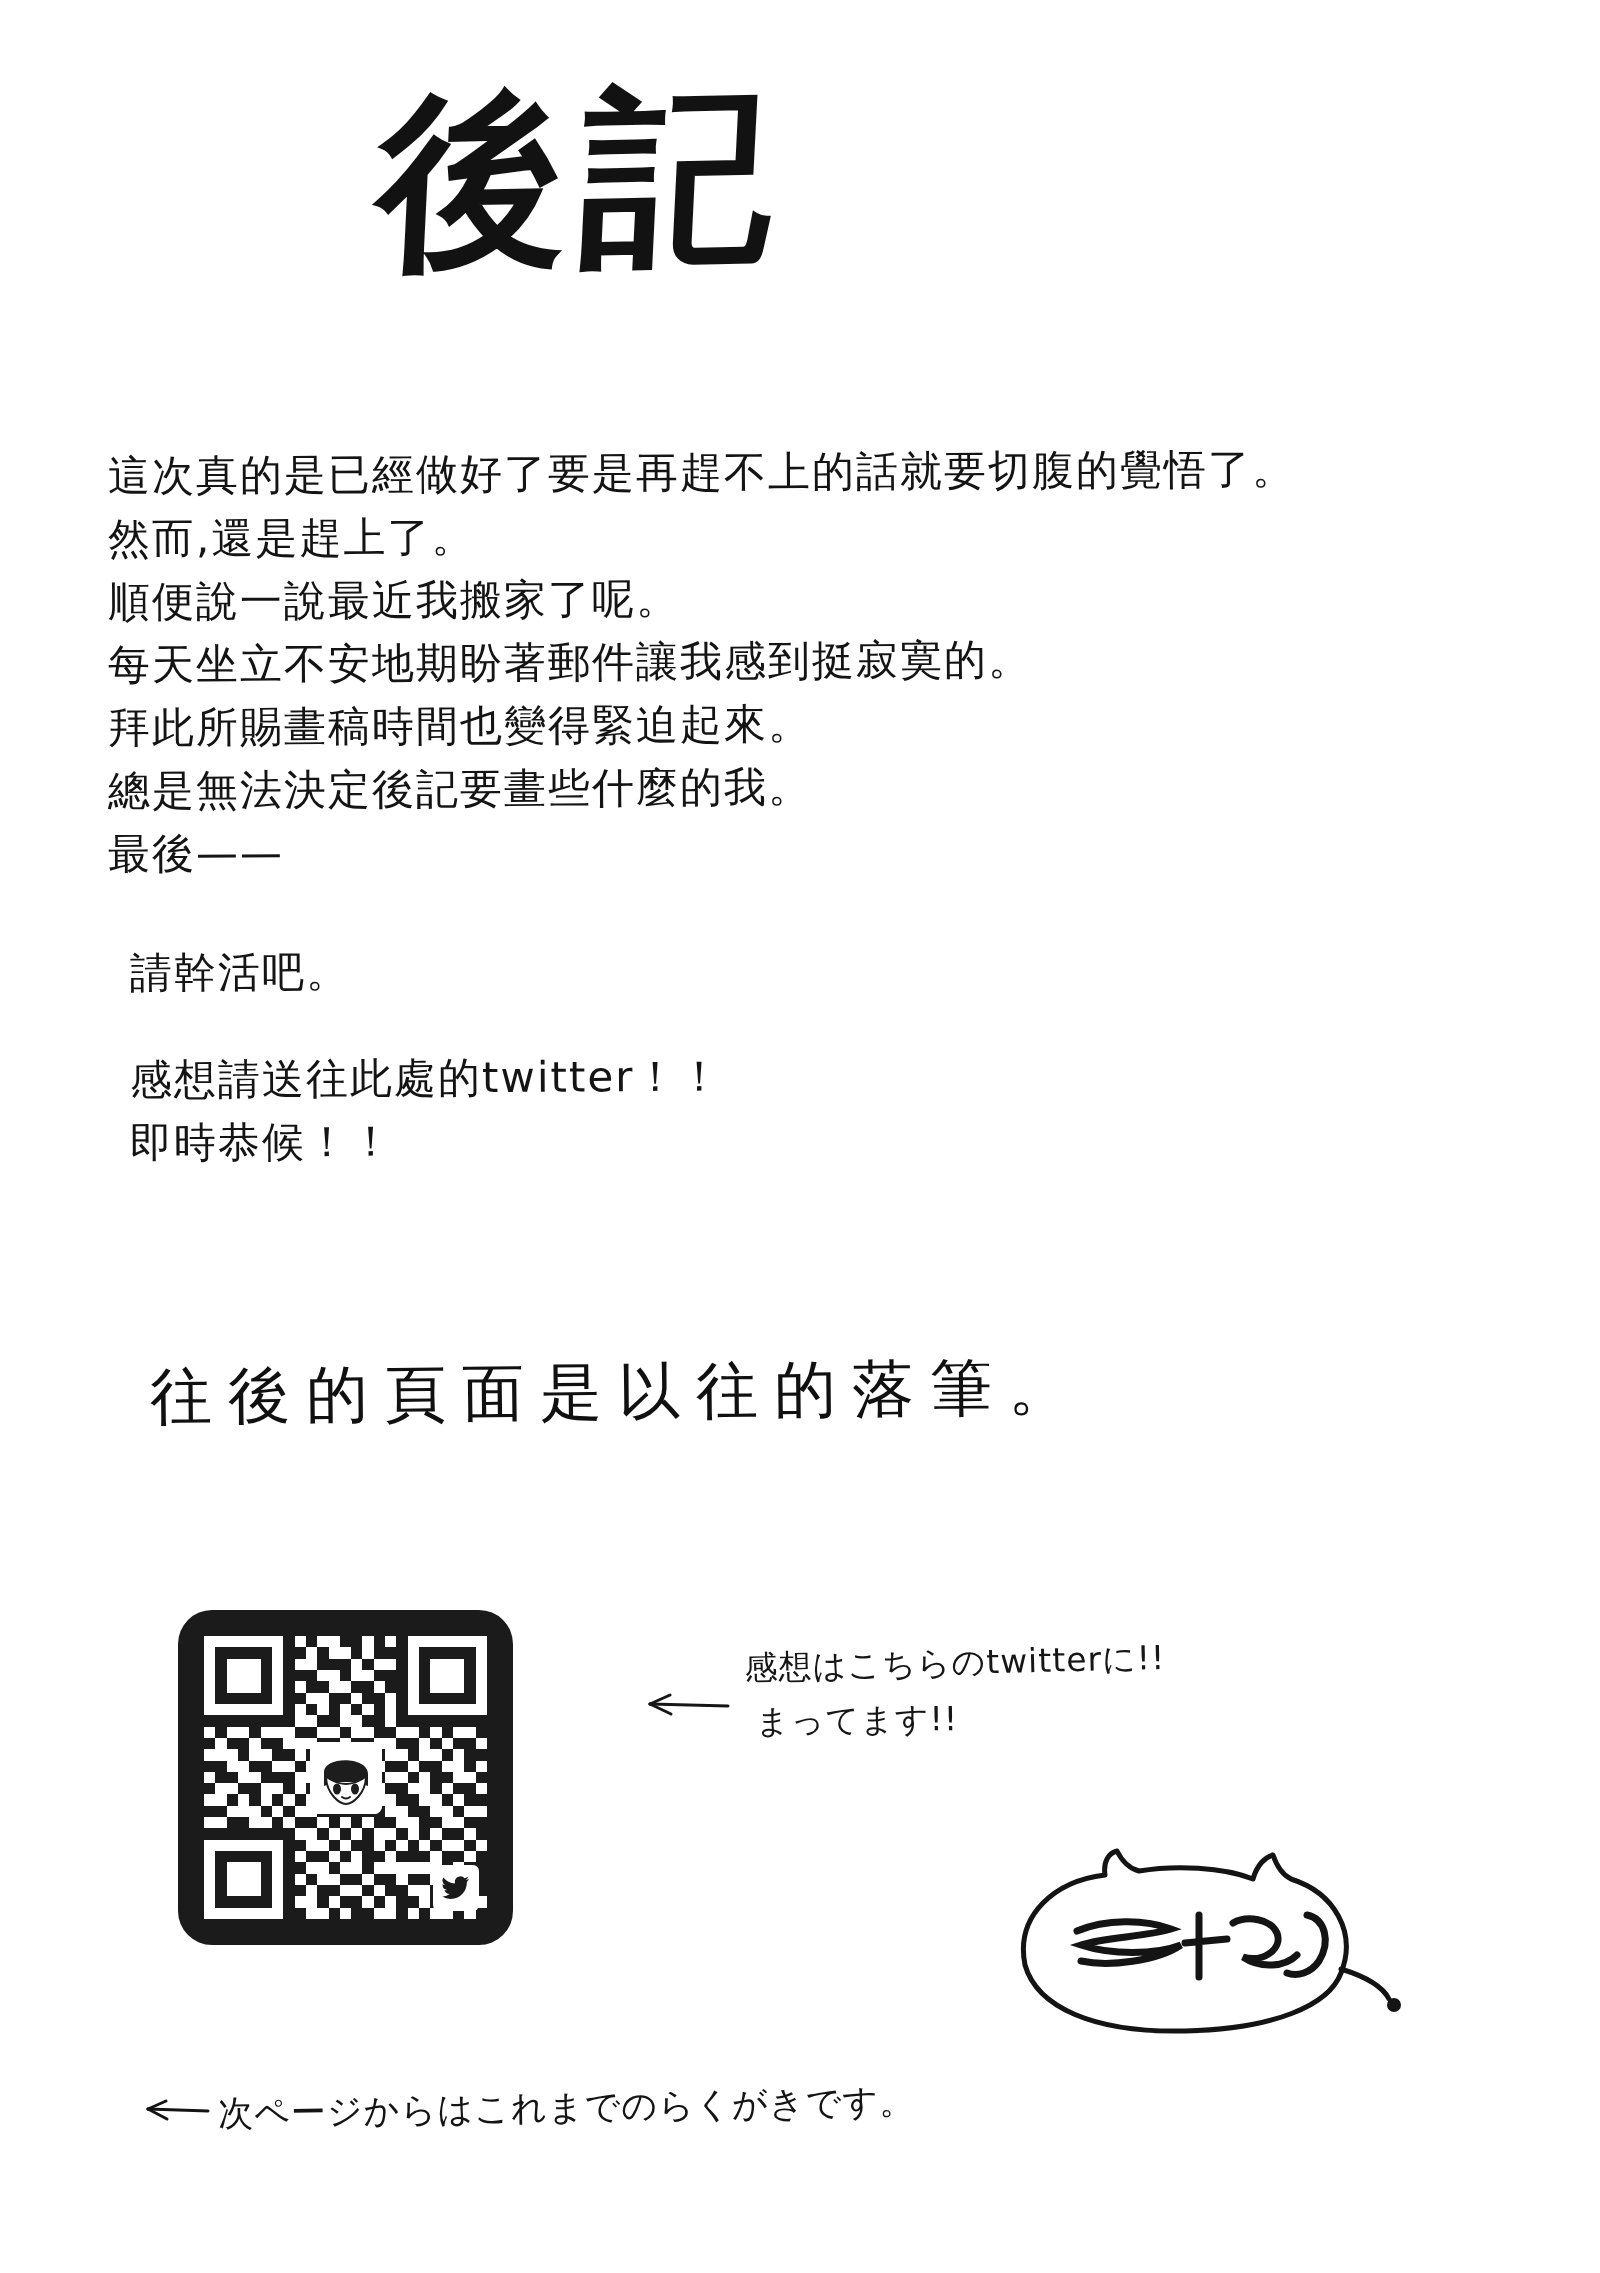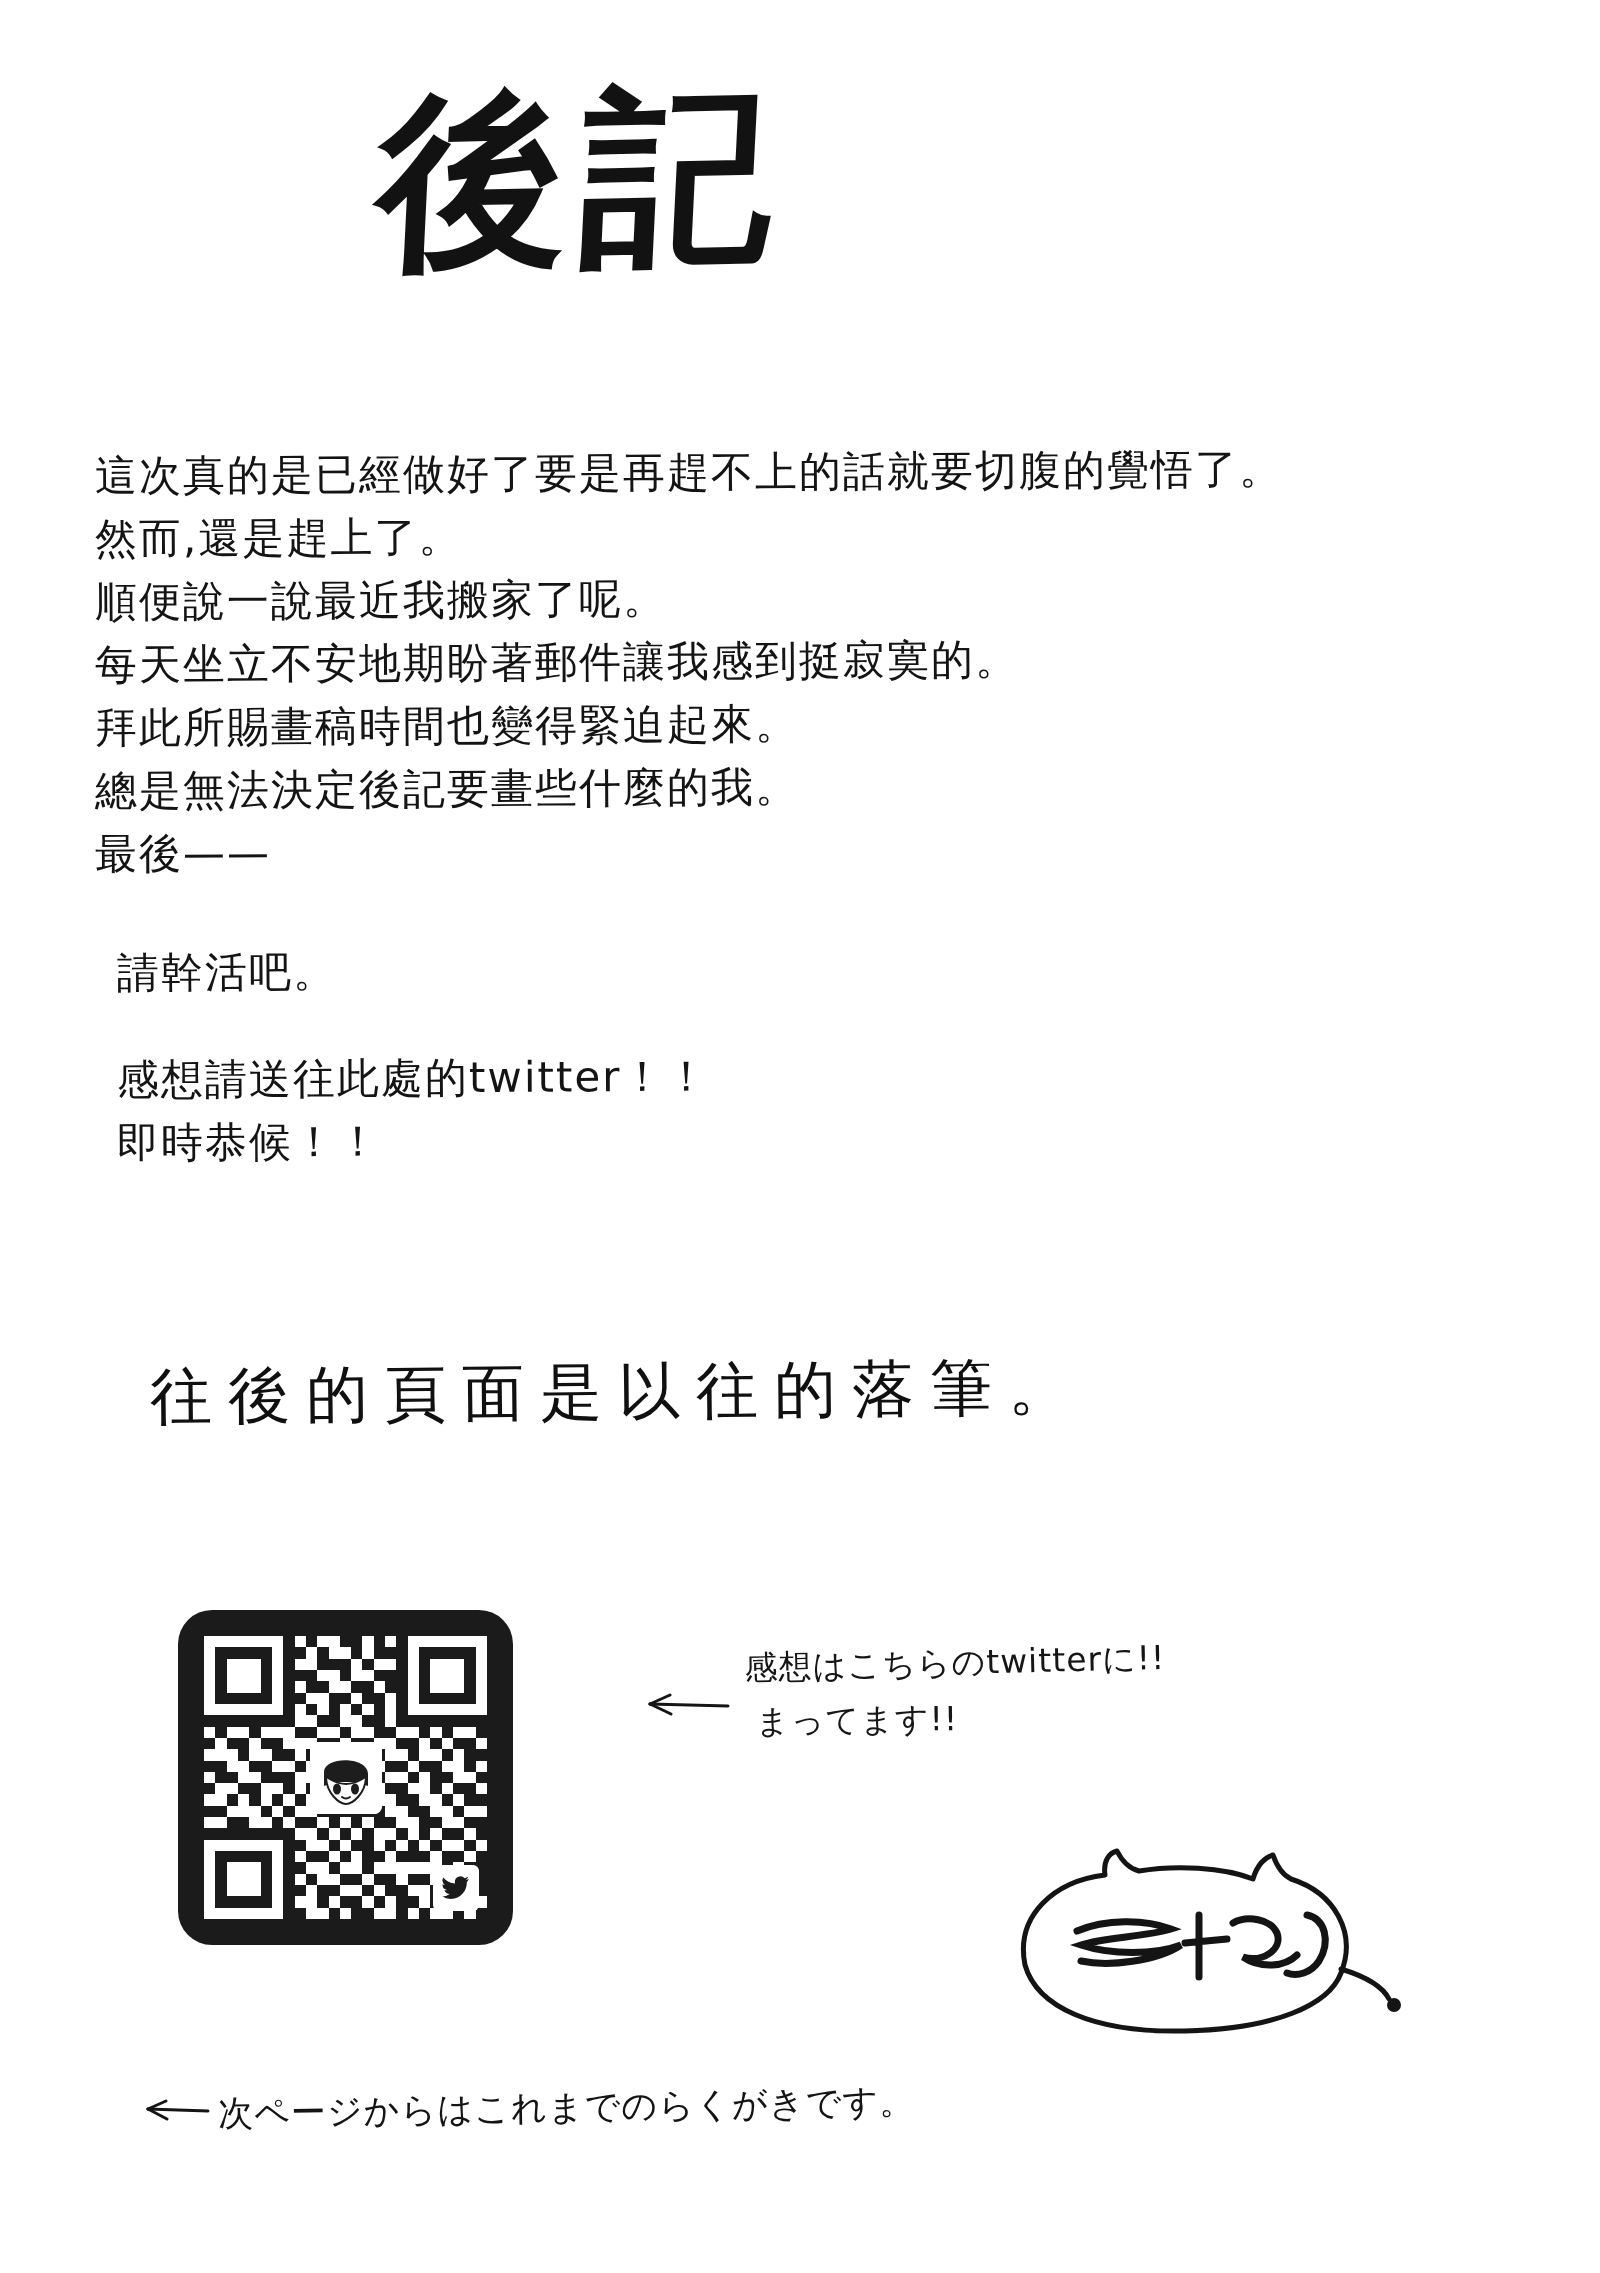--- a/index.html
+++ b/index.html
@@ -32,21 +32,21 @@
     font-weight: 700;
     letter-spacing: 14px;
     color: #121212;
     font-family: "DejaVu Sans", sans-serif;
     transform: skewX(-4deg) rotate(-1.2deg);
   }
 
   
   .body-block {
     position: absolute;
-    left: 95px;
+    left: 108px;
     top: 440px;
     width: 1420px;
   }
   .body-line {
     font-size: 42px;
     line-height: 63px;
     letter-spacing: 2px;
     color: #141414;
     white-space: nowrap;
     font-family: "DejaVu Sans", sans-serif;

